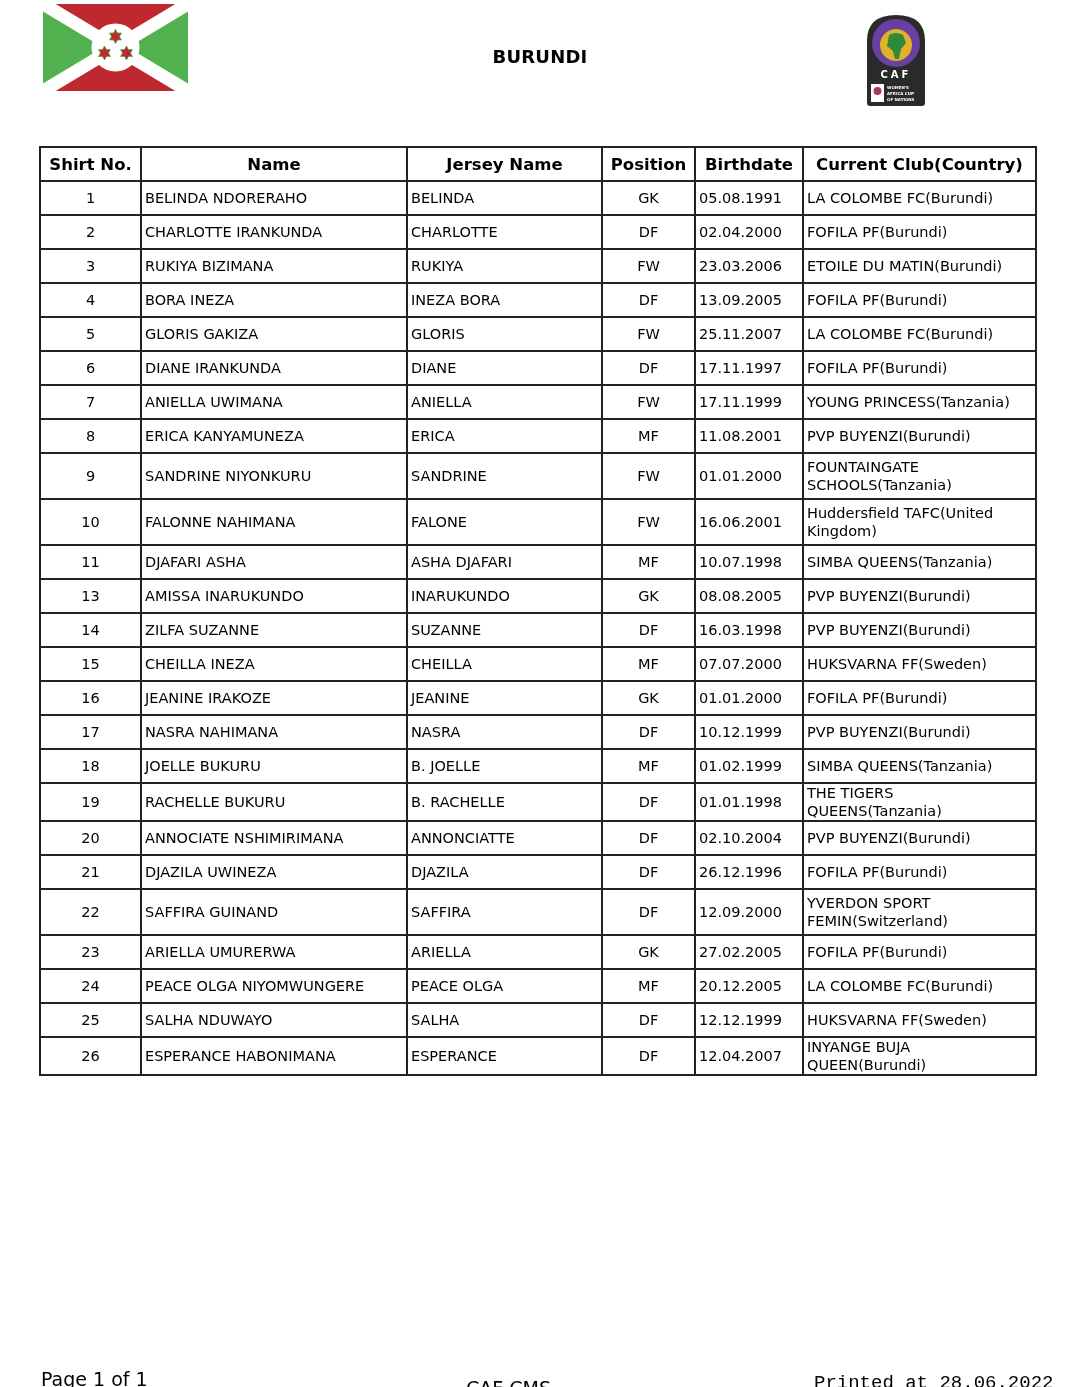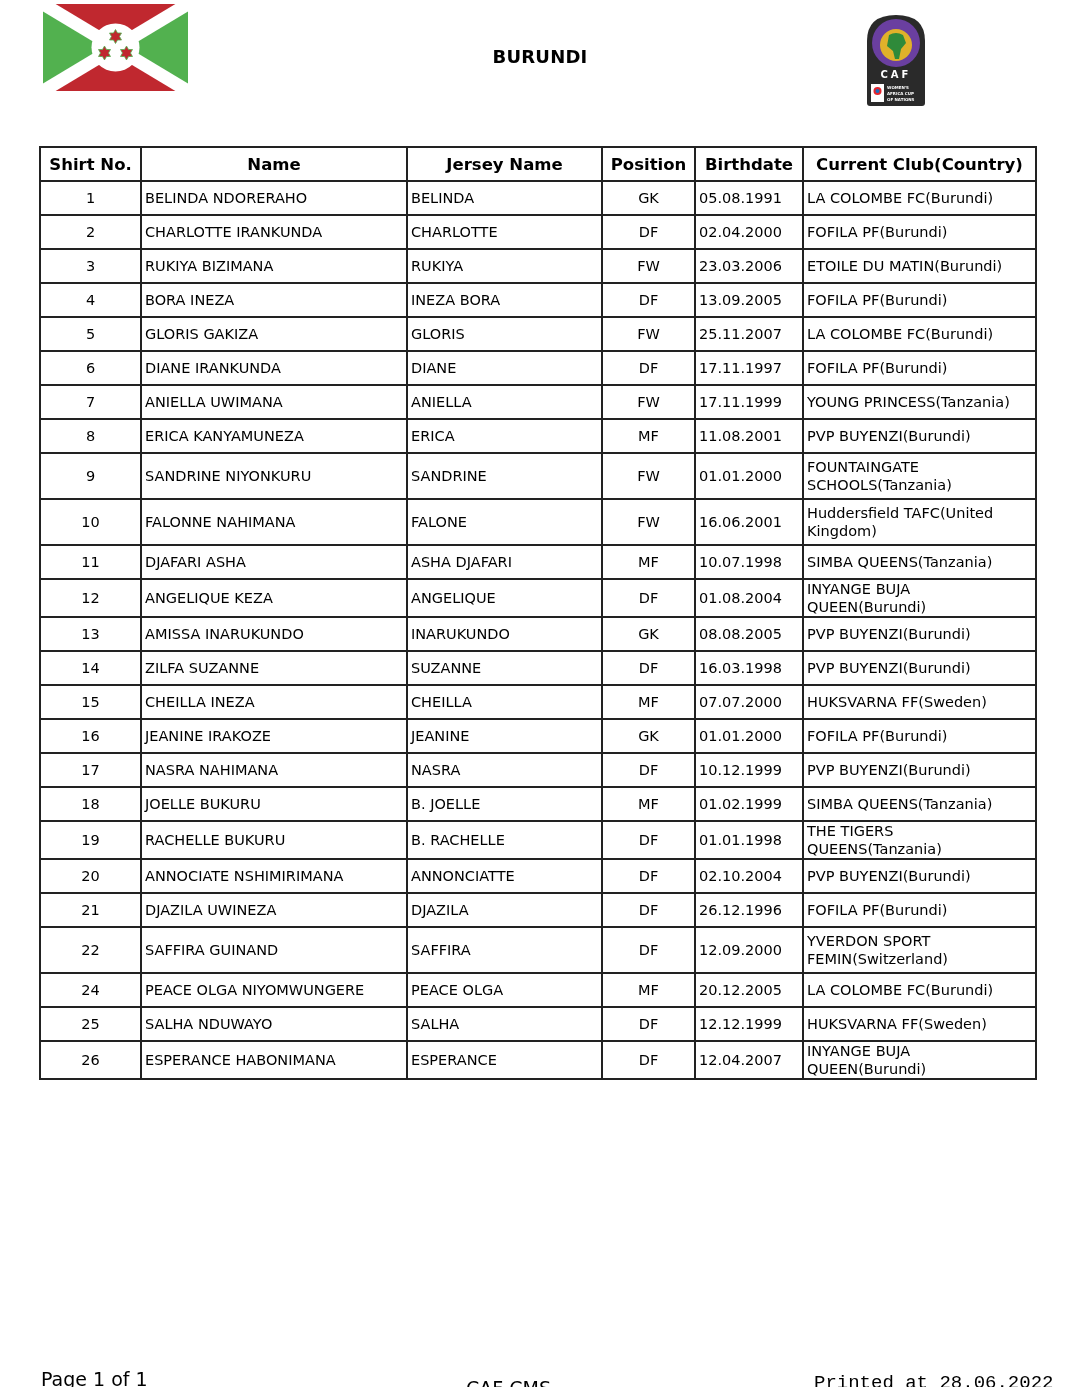--- a/index.html
+++ b/index.html
@@ -167,28 +167,20 @@
       </tr>
       <tr>
         <td class="c-no">11</td>
         <td class="c-name">DJAFARI ASHA</td>
         <td class="c-jersey">ASHA DJAFARI</td>
         <td class="c-pos">MF</td>
         <td class="c-bd">10.07.1998</td>
         <td class="c-club">SIMBA QUEENS(Tanzania)</td>
       </tr>
       <tr>
-        <td class="c-no">12</td>
-        <td class="c-name">ANGELIQUE KEZA</td>
-        <td class="c-jersey">ANGELIQUE</td>
-        <td class="c-pos">DF</td>
-        <td class="c-bd">01.08.2004</td>
-        <td class="c-club">INYANGE BUJA QUEEN(Burundi)</td>
-      </tr>
-      <tr>
         <td class="c-no">13</td>
         <td class="c-name">AMISSA INARUKUNDO</td>
         <td class="c-jersey">INARUKUNDO</td>
         <td class="c-pos">GK</td>
         <td class="c-bd">08.08.2005</td>
         <td class="c-club">PVP BUYENZI(Burundi)</td>
       </tr>
       <tr>
         <td class="c-no">14</td>
         <td class="c-name">ZILFA SUZANNE</td>
@@ -255,20 +247,28 @@
       </tr>
       <tr class="tall">
         <td class="c-no">22</td>
         <td class="c-name">SAFFIRA GUINAND</td>
         <td class="c-jersey">SAFFIRA</td>
         <td class="c-pos">DF</td>
         <td class="c-bd">12.09.2000</td>
         <td class="c-club">YVERDON SPORT FEMIN(Switzerland)</td>
       </tr>
       <tr>
+        <td class="c-no">23</td>
+        <td class="c-name">ARIELLA UMURERWA</td>
+        <td class="c-jersey">ARIELLA</td>
+        <td class="c-pos">GK</td>
+        <td class="c-bd">27.02.2005</td>
+        <td class="c-club">FOFILA  PF(Burundi)</td>
+      </tr>
+      <tr>
         <td class="c-no">24</td>
         <td class="c-name">PEACE OLGA NIYOMWUNGERE</td>
         <td class="c-jersey">PEACE OLGA</td>
         <td class="c-pos">MF</td>
         <td class="c-bd">20.12.2005</td>
         <td class="c-club">LA COLOMBE FC(Burundi)</td>
       </tr>
       <tr>
         <td class="c-no">25</td>
         <td class="c-name">SALHA NDUWAYO</td>

